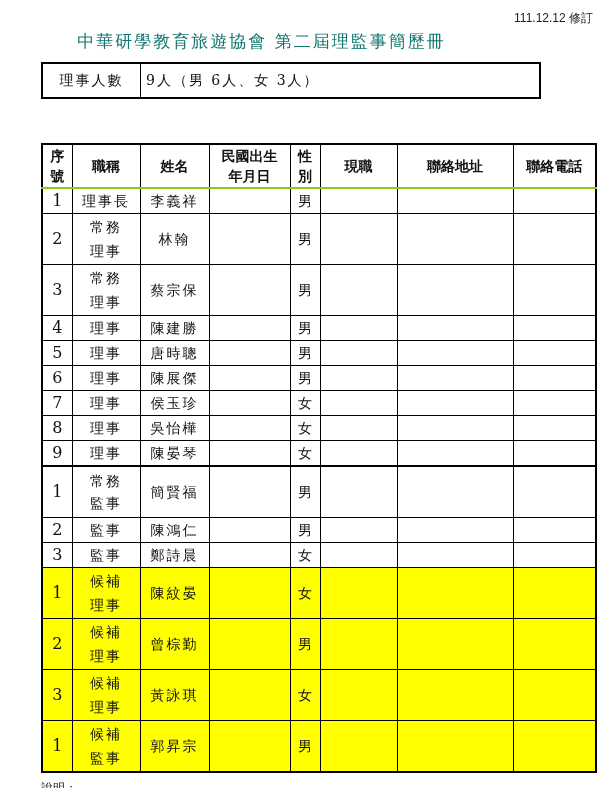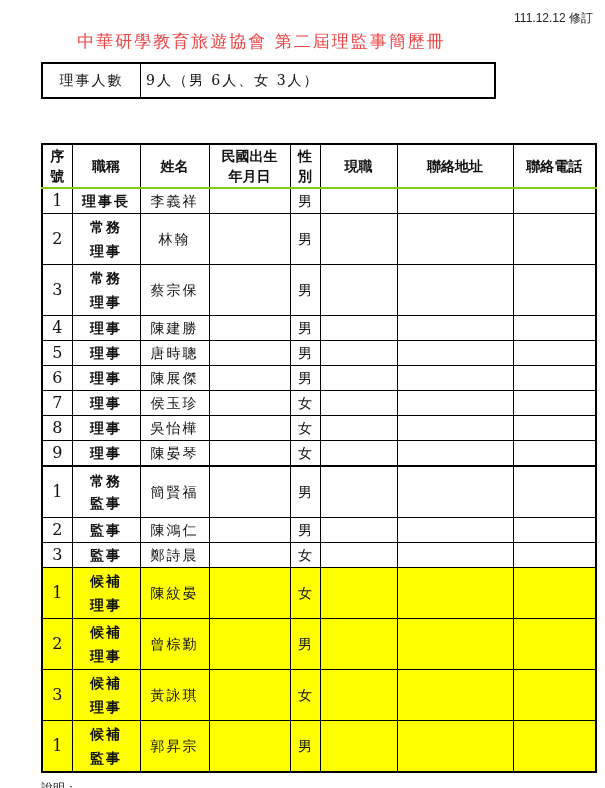--- a/index.html
+++ b/index.html
@@ -8,24 +8,24 @@
     font-family: "DejaVu Serif", "Liberation Serif", serif;
     color: #111;
   }
   .revision {
     position: absolute; right: 12px; top: 10px;
     font-family: "Liberation Sans", "DejaVu Sans", sans-serif;
     font-size: 12px; color: #222;
   }
   .doc-title {
     position: absolute; left: 0; width: 523px; top: 30px; text-align: center;
-    font-size: 17px; letter-spacing: 2px; color: #ef4444;
+    font-size: 17px; letter-spacing: 2px; color: #0f766e;
   }
   .summary {
-    position: absolute; left: 41px; top: 62px; width: 455px;
+    position: absolute; left: 41px; top: 62px; width: 500px;
     border-collapse: collapse; border: 2px solid #000;
   }
   .summary td {
     border: 1px solid #000; height: 33px; padding: 0;
     font-size: 14px; letter-spacing: 2px;
   }
   .summary td.label { width: 97px; text-align: center; }
   .summary td.value { padding-left: 5px; border-radius: 8px; }
 
   .roster {
@@ -33,21 +33,21 @@
     border-collapse: collapse; border: 2px solid #000;
     table-layout: fixed;
   }
   .roster th, .roster td {
     border: 1px solid #000; padding: 0; text-align: center; vertical-align: middle;
     font-size: 14px; font-weight: normal; line-height: 24px;
   }
   .roster th { height: 42px; font-weight: bold; line-height: 20px; }
   .roster thead tr { border-bottom: 2px solid #84cc16; }
   .roster td.no { font-size: 16px; }
-  .roster td.title { letter-spacing: 2px; font-weight: bold; }
+  .roster td.title { letter-spacing: 2px; }
   .roster td.name { letter-spacing: 2px; }
   .roster tr.single td { height: 24px; }
   .roster tr.double td { height: 50px; }
   .roster tr.group-start { border-top: 2px solid #000; }
   .roster tr.alt td { background: #ffff00; }
   .note {
     position: absolute; left: 41px; top: 780px; font-size: 12px; color: #222;
   }
 </style>
 </head>

